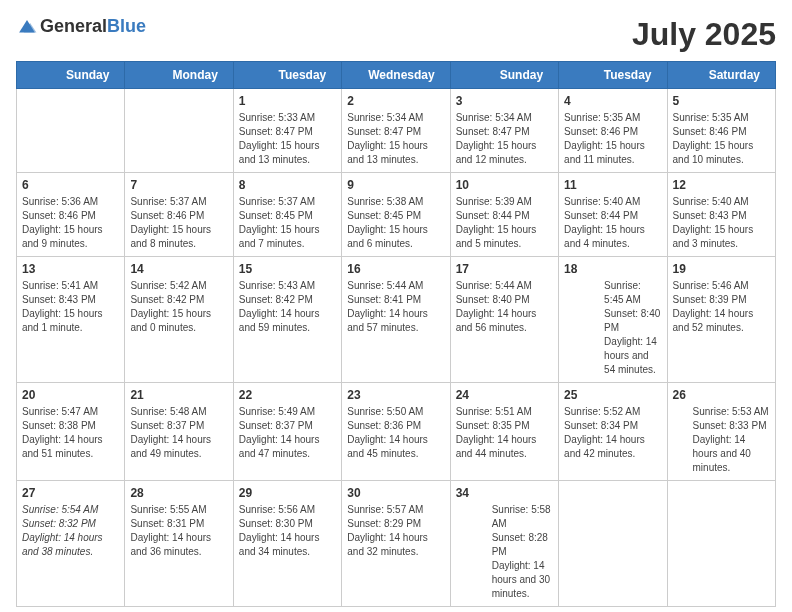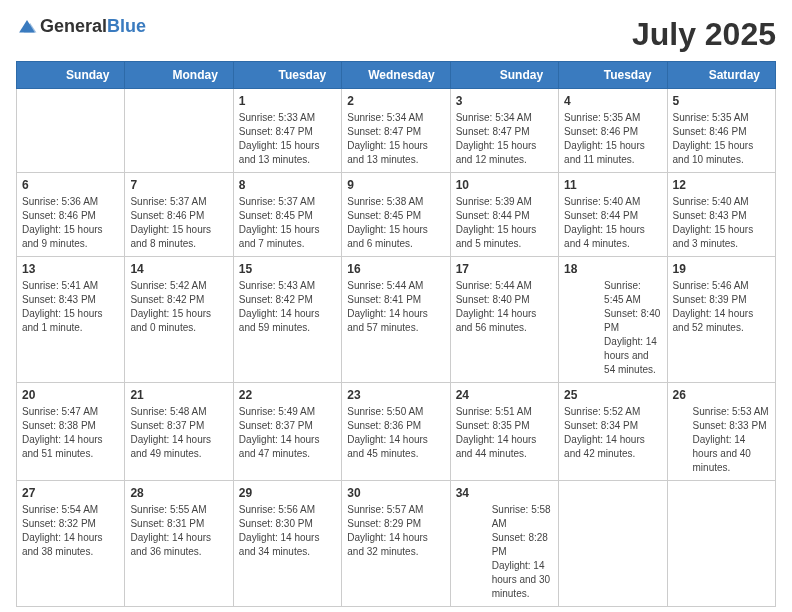--- a/index.html
+++ b/index.html
@@ -273,21 +273,21 @@
         <td>
           <span class="day-num">26</span>
           <div class="day-info" style="white-space: pre-line; margin-left: 20px;">Sunrise: 5:53 AM
 Sunset: 8:33 PM
 Daylight: 14 hours and 40 minutes.</div>
         </td>
       </tr>
       <tr>
         <td>
           <span class="day-num">27</span>
-          <div class="day-info" style="white-space: pre-line;">Sunrise: 5:54 AM
+          <div class="day-info" style="white-space: pre-line; font-style: italic;">Sunrise: 5:54 AM
 Sunset: 8:32 PM
 Daylight: 14 hours and 38 minutes.</div>
         </td>
         <td>
           <span class="day-num">28</span>
           <div class="day-info" style="white-space: pre-line;">Sunrise: 5:55 AM
 Sunset: 8:31 PM
 Daylight: 14 hours and 36 minutes.</div>
         </td>
         <td>

